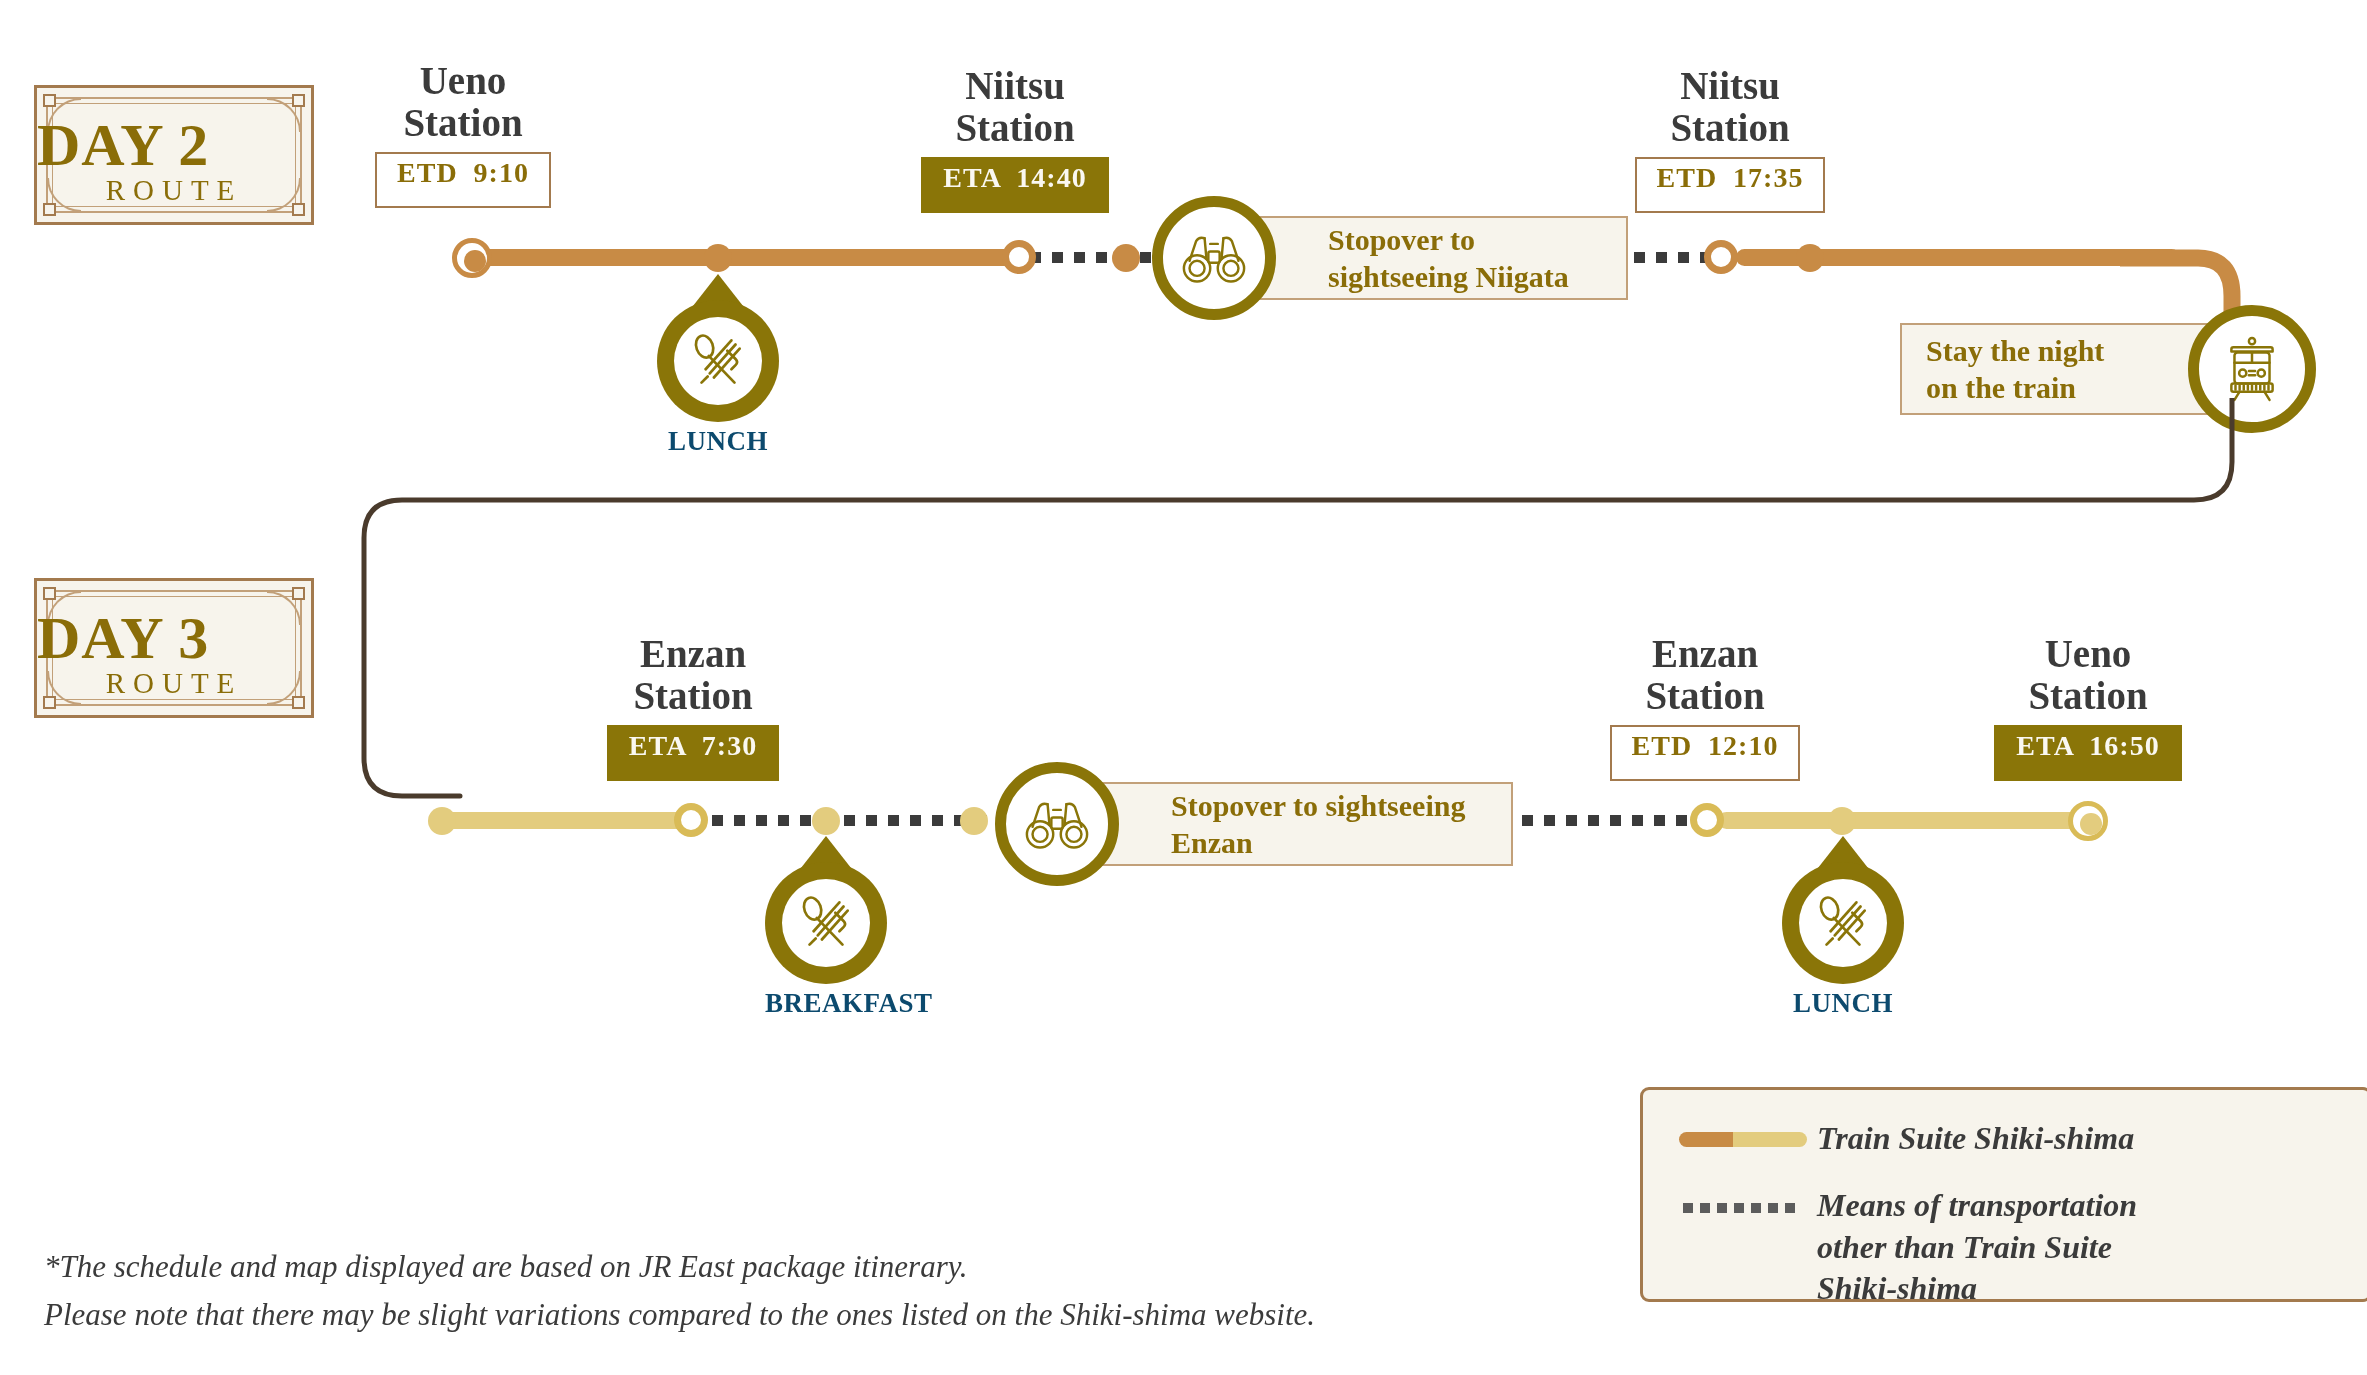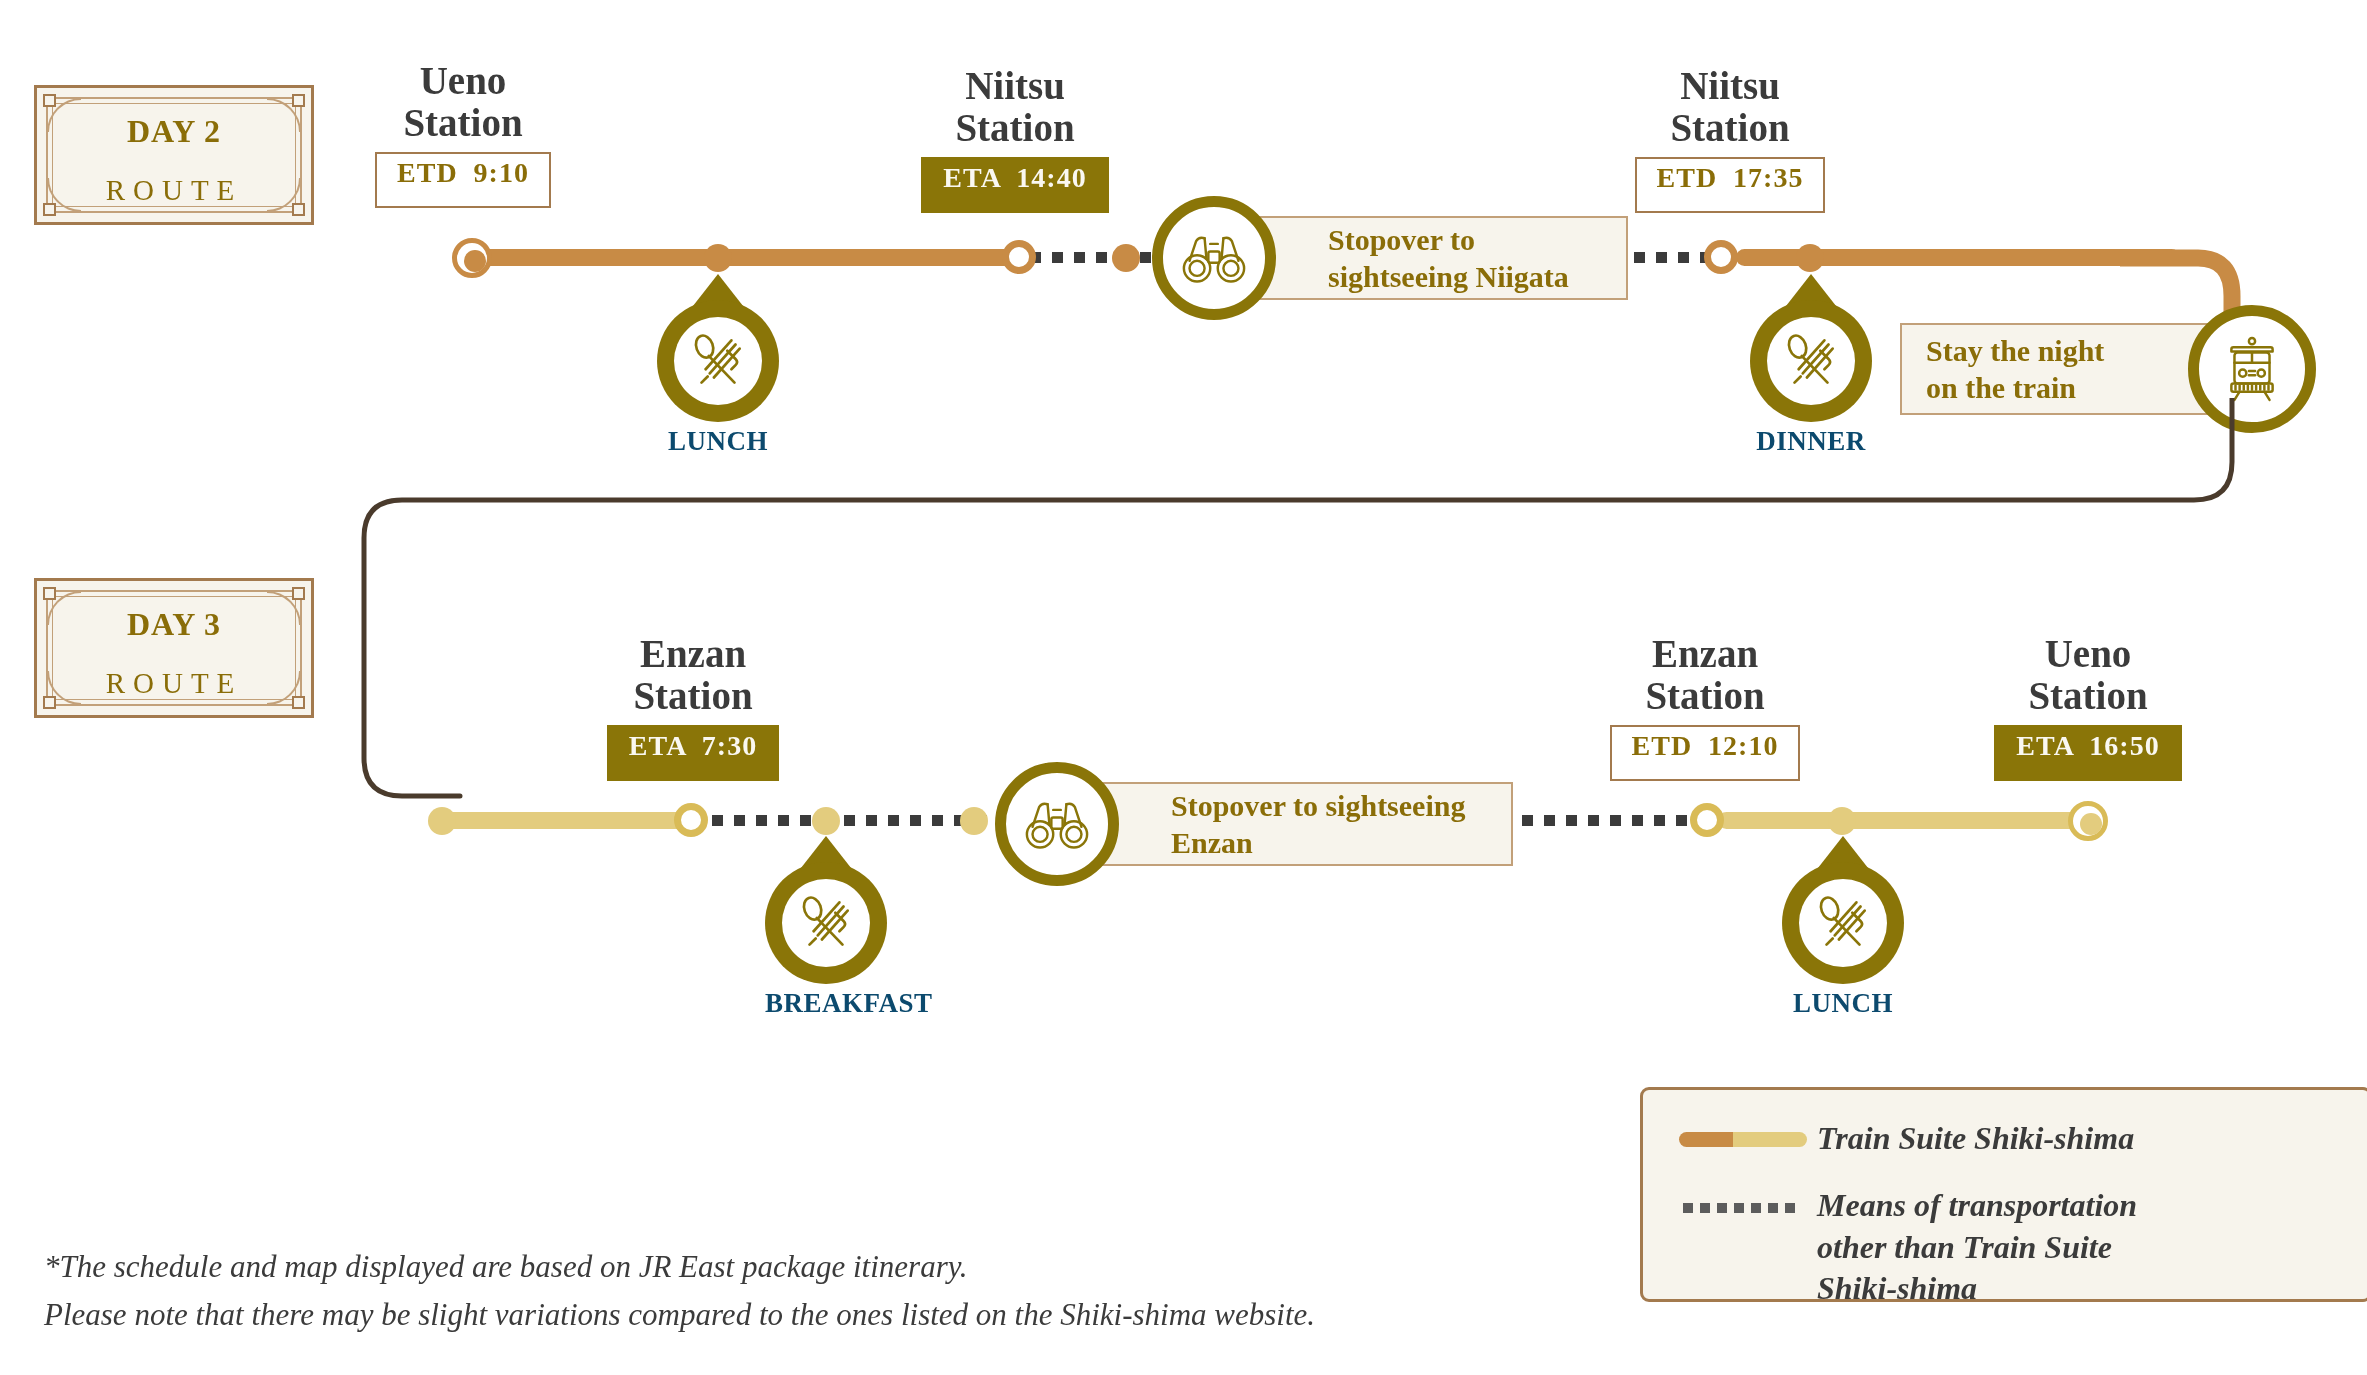--- a/index.html
+++ b/index.html
@@ -26,22 +26,22 @@
   }
   .corner-sq{position:absolute;width:13px;height:13px;border:2px solid #a37a4e;box-sizing:border-box;background:#f7f4ec;}
   .cs-tl{left:6px;top:6px;} .cs-tr{right:6px;top:6px;}
   .cs-bl{left:6px;bottom:6px;} .cs-br{right:6px;bottom:6px;}
   .corner-arc{position:absolute;width:34px;height:34px;border:2px solid #c2a079;box-sizing:border-box;}
   .ca-tl{left:10px;top:10px;border-right:0;border-bottom:0;border-top-left-radius:34px;}
   .ca-tr{right:10px;top:10px;border-left:0;border-bottom:0;border-top-right-radius:34px;}
   .ca-bl{left:10px;bottom:10px;border-right:0;border-top:0;border-bottom-left-radius:34px;}
   .ca-br{right:10px;bottom:10px;border-left:0;border-top:0;border-bottom-right-radius:34px;}
   .day-title{
-    position:absolute;left:0;right:0;top:27px;text-align:center;
-    font-size:32px;font-weight:bold;color:#8a6d08;letter-spacing:1px;line-height:1;
+    position:absolute;left:0;right:0;top:27px;text-align:left;
+    font-size:60px;font-weight:bold;color:#8a6d08;letter-spacing:1px;line-height:1;
   }
   .day-sub{
     position:absolute;left:0;right:0;top:88px;text-align:center;
     font-size:29px;color:#8a6d08;letter-spacing:8px;line-height:1;
   }
 
   
   .station{position:absolute;text-align:center;}
   .station .sname{
     font-size:39px;font-weight:bold;color:#3b3b3b;line-height:1.07;white-space:pre-line;
@@ -229,39 +229,20 @@
             <path d="M49 16 L24 44"></path>
             <path d="M53 20 L28 48"></path>
           <path d="M41 22 L49 30 Q52 33 49 36 L45 40"></path>
           <path d="M16 53 L22 47"></path>
         </g>
       </svg>
     </div>
     <div class="meal-label">LUNCH</div>
   </div>
 
-  <div class="meal" style="left:1750px;top:300px;">
-    <div class="pin">
-      <div class="tip"></div>
-      <div class="drop"></div>
-      <div class="hole"></div>
-      <svg width="66" height="66" viewBox="0 0 64 64">
-        <g fill="none" stroke="#8a7508" stroke-width="2.6" stroke-linecap="round" stroke-linejoin="round">
-          <ellipse cx="19" cy="18" rx="8" ry="11" transform="rotate(-20 19 18)"></ellipse>
-          <path d="M23 27 L48 53"></path>
-          <path d="M45 12 L20 40"></path>
-            <path d="M49 16 L24 44"></path>
-            <path d="M53 20 L28 48"></path>
-          <path d="M41 22 L49 30 Q52 33 49 36 L45 40"></path>
-          <path d="M16 53 L22 47"></path>
-        </g>
-      </svg>
-    </div>
-    <div class="meal-label">DINNER</div>
-  </div>
 
   <div class="callout" style="left:1152px;top:196px;">
     <div class="box" style="left:62px;top:20px;width:414px;height:84px;padding-left:112px;">
       <div class="txt">Stopover to
 sightseeing Niigata</div>
     </div>
     <div class="circ-icon" style="left:0px;top:0px;width:124px;height:124px;">
       <svg width="64" height="56" viewBox="0 0 68 58">
         <g fill="none" stroke="#8a7508" stroke-width="2.6" stroke-linejoin="round" stroke-linecap="round">
           <path d="M24 8 Q18 6 15 11 L8 32"></path>

